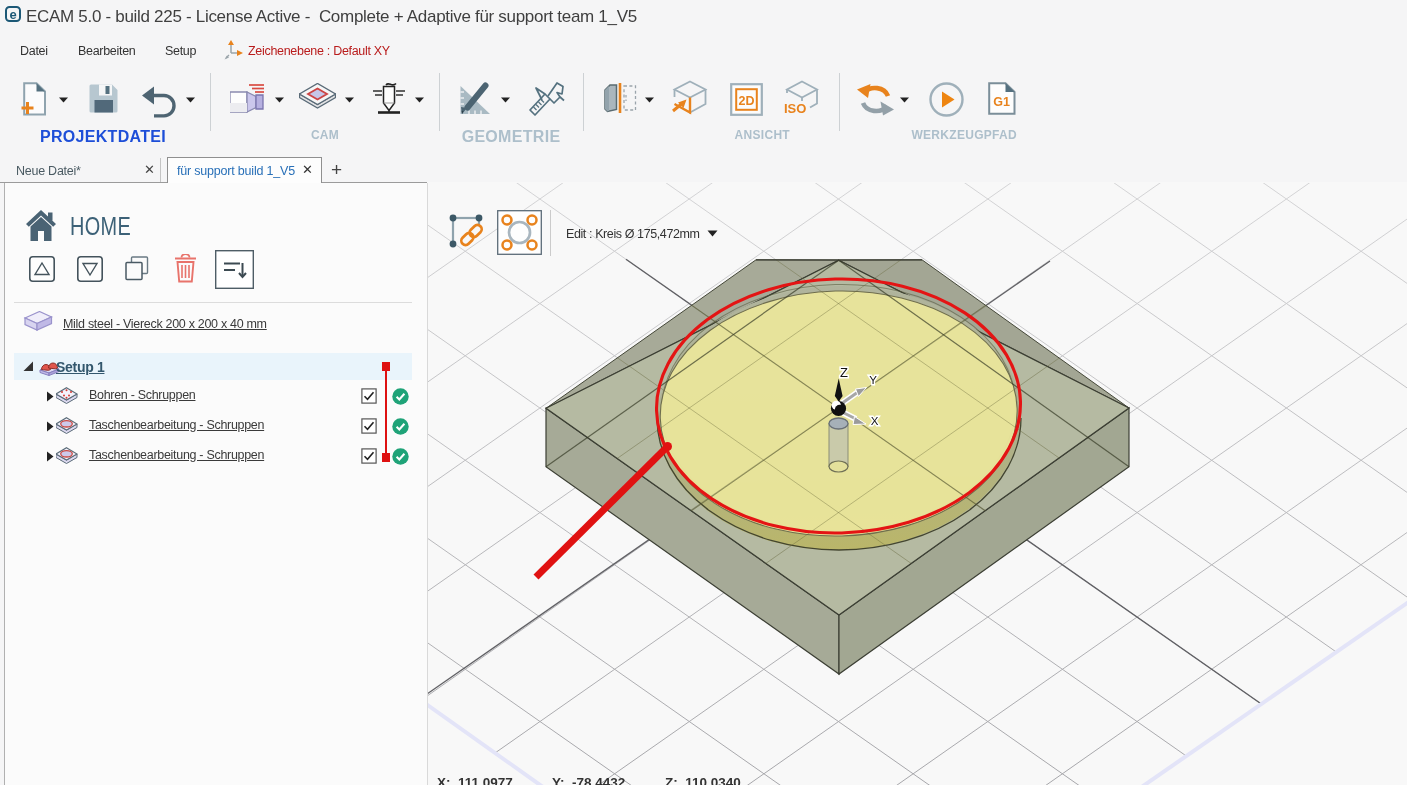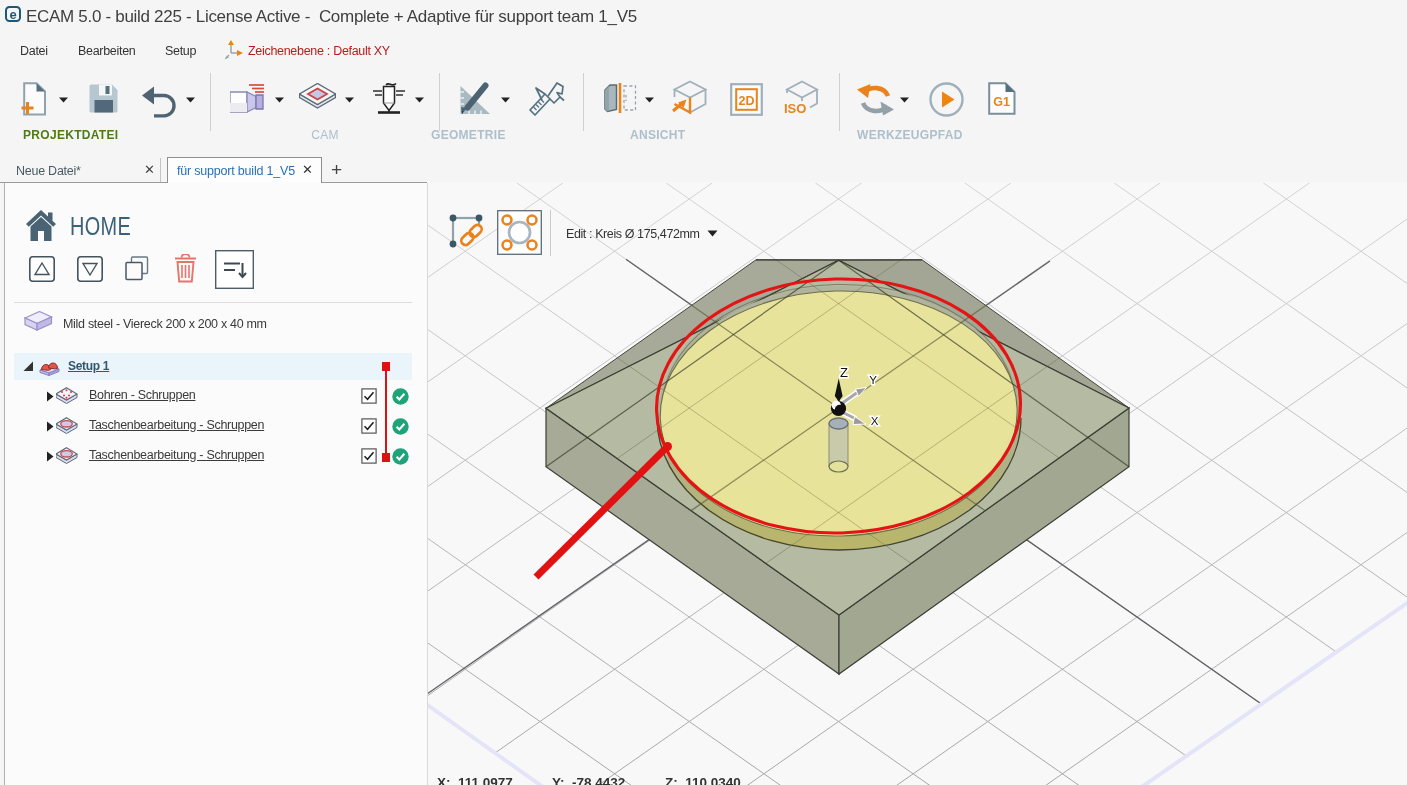--- a/index.html
+++ b/index.html
@@ -169,25 +169,25 @@
 <svg style="position:absolute;left:644.5px;top:97px" width="9" height="6" viewBox="0 0 9 6">
     <polygon points="0,0.5 9,0.5 4.5,5.5" fill="#222"></polygon>
   </svg>
 <svg style="position:absolute;left:899.5px;top:97px" width="9" height="6" viewBox="0 0 9 6">
     <polygon points="0,0.5 9,0.5 4.5,5.5" fill="#222"></polygon>
   </svg>
 <div style="position:absolute;left:210px;top:73px;width:1px;height:58px;background:#cdd1d4"></div>
 <div style="position:absolute;left:439px;top:73px;width:1px;height:58px;background:#cdd1d4"></div>
 <div style="position:absolute;left:583px;top:73px;width:1px;height:58px;background:#cdd1d4"></div>
 <div style="position:absolute;left:839px;top:73px;width:1px;height:58px;background:#cdd1d4"></div>
-<div style="position:absolute;left:23px;top:128px;width:160px;text-align:left;font-size:12px;font-weight:bold;color:#4d7c0f;letter-spacing:0.3px">PROJEKTDATEI</div>
-<div style="position:absolute;left:245px;top:128px;width:160px;text-align:center;font-size:12px;font-weight:normal;color:#adbfcb;letter-spacing:0.3px">CAM</div>
-<div style="position:absolute;left:431px;top:128px;width:160px;font-size:12px;font-weight:bold;color:#adbfcb;letter-spacing:0.3px">GEOMETRIE</div>
-<div style="position:absolute;left:630px;top:128px;width:160px;text-align:left;font-size:12px;font-weight:bold;color:#adbfcb;letter-spacing:0.3px">ANSICHT</div>
-<div style="position:absolute;left:857px;top:128px;width:160px;text-align:left;font-size:12px;font-weight:bold;color:#adbfcb;letter-spacing:0.3px">WERKZEUGPFAD</div>
+<div style="position:absolute;left:23px;top:128px;width:160px;text-align:center;font-size:16px;font-weight:bold;color:#1d4ed8;letter-spacing:0.3px">PROJEKTDATEI</div>
+<div style="position:absolute;left:245px;top:128px;width:160px;text-align:center;font-size:12px;font-weight:bold;color:#adbfcb;letter-spacing:0.3px">CAM</div>
+<div style="position:absolute;left:431px;top:128px;width:160px;text-align:center;font-size:16px;font-weight:bold;color:#adbfcb;letter-spacing:0.3px">GEOMETRIE</div>
+<div style="position:absolute;left:630px;top:128px;width:160px;text-align:right;font-size:12px;font-weight:bold;color:#adbfcb;letter-spacing:0.3px">ANSICHT</div>
+<div style="position:absolute;left:857px;top:128px;width:160px;text-align:right;font-size:12px;font-weight:bold;color:#adbfcb;letter-spacing:0.3px">WERKZEUGPFAD</div>
 
 <div class="abs" style="left:0;top:182px;width:167px;height:1px;background:#9b9b9b"></div>
 <div class="abs" style="left:322px;top:182px;width:1085px;height:1px;background:#9b9b9b"></div>
 <div class="abs" style="left:160px;top:158px;width:1px;height:24px;background:#c4c4c4"></div>
 <div class="abs" style="left:16px;top:164px;font-size:12.5px;letter-spacing:-0.25px;color:#4a5a62">Neue Datei*</div>
 <div class="abs" style="left:144px;top:162px;font-size:13px;color:#444">✕</div>
 <div class="abs" style="left:167px;top:157px;width:155px;height:26px;background:#fdfdfd;border:1px solid #8f8f8f;border-bottom:none"></div>
 <div class="abs" style="left:177px;top:164px;font-size:12.5px;letter-spacing:-0.2px;color:#2970b8">für support build 1_V5</div>
 <div class="abs" style="left:302px;top:162px;font-size:13px;color:#333">✕</div>
 <div class="abs" style="left:331px;top:159px;font-size:19px;color:#444">+</div>
@@ -230,33 +230,33 @@
 <line x1="27.5" y1="13" x2="27.5" y2="26.5"></line>
 <polyline points="24,23 27.5,27 31,23"></polyline>
 </g>
   </svg>
 <div style="position:absolute;left:14px;top:302px;width:398px;height:1px;background:#dcdcdc"></div>
 <svg style="position:absolute;left:20px;top:311px" width="34" height="24" viewBox="0 0 34 24">
 <polygon points="5,7 19.5,0.5 31.5,6 17,12.5" fill="#f0eefa" stroke="#9a93cc" stroke-width="1.2"></polygon>
 <polygon points="5,7 17,12.5 17,19 5,13.5" fill="#d8d4f0" stroke="#9a93cc" stroke-width="1.2"></polygon>
 <polygon points="17,12.5 31.5,6 31.5,12.5 17,19" fill="#c0b9e6" stroke="#9a93cc" stroke-width="1.2"></polygon>
   </svg>
-<div style="position:absolute;left:63px;top:317px;font-size:12.5px;letter-spacing:-0.3px;color:#3a3a3a"><span style="">Mild steel - Viereck 200 x 200 x 40 mm</span></div>
+<div style="position:absolute;left:63px;top:317px;font-size:12.5px;letter-spacing:-0.3px;color:#3a3a3a"><span style="text-decoration:underline">Mild steel - Viereck 200 x 200 x 40 mm</span></div>
 <div style="position:absolute;left:14px;top:353px;width:398px;height:27px;background:#e9f4fb"></div>
 <svg style="position:absolute;left:23px;top:361px" width="11" height="11" viewBox="0 0 11 11">
     <polygon points="10,0.5 10,10 0.5,10" fill="#333"></polygon>
   </svg>
 <svg style="position:absolute;left:39px;top:355px" width="21" height="23" viewBox="0 0 21 23">
 <polygon points="1,15 11,11 20,14 10,18" fill="#dbd7f0" stroke="#8880c0" stroke-width="1"></polygon>
 <polygon points="1,15 10,18 10,20.5 1,17.5" fill="#c0bae6" stroke="#8880c0" stroke-width="1"></polygon>
 <polygon points="10,18 20,14 20,16.5 10,20.5" fill="#aba3da" stroke="#8880c0" stroke-width="1"></polygon>
 <path d="M2.5,14.5 a4.5,5 0 0 1 9,0 l-2,0.8 -5,-0.5 Z" fill="#e0564d" stroke="#8d2f28" stroke-width="1"></path>
 <path d="M9.5,13 a4.5,5 0 0 1 9,0 l-2,0.8 -5,-0.5 Z" fill="#e0564d" stroke="#8d2f28" stroke-width="1"></path>
   </svg>
-<div style="position:absolute;left:68px;top:359px;font-size:12px;letter-spacing:-0.3px;font-weight:bold;color:#33576d"><span style="text-decoration:underline">Setup 1</span></div>
+<div style="position:absolute;left:56px;top:359px;font-size:14px;letter-spacing:-0.3px;font-weight:bold;color:#33576d"><span style="text-decoration:underline">Setup 1</span></div>
 <div style="position:absolute;left:381.5px;top:362px;width:8.5px;height:8.5px;background:#de1111"></div>
 <div style="position:absolute;left:385px;top:370px;width:2px;height:88px;background:#de1111"></div>
 <div style="position:absolute;left:381.5px;top:453px;width:8.5px;height:8.5px;background:#de1111"></div>
 <svg style="position:absolute;left:46px;top:391px" width="8" height="11" viewBox="0 0 8 11">
     <polygon points="1,0.5 7.5,5.5 1,10.5" fill="#222"></polygon>
   </svg>
 <svg style="position:absolute;left:56px;top:387px" width="22" height="18" viewBox="0 0 22 18">
     <polygon points="10.5,13 21,7 21,10.5 10.5,16.5 0,10.5 0,7" fill="#ddd9f0" stroke="#5a6b78" stroke-width="1"></polygon>
 <polygon points="10.5,0.7 21,7 10.5,13 0,7" fill="#f4f2fb" stroke="#5a6b78" stroke-width="1.1"></polygon>
     <circle cx="10.5" cy="3.2" r="1" fill="#d43c34"></circle>

